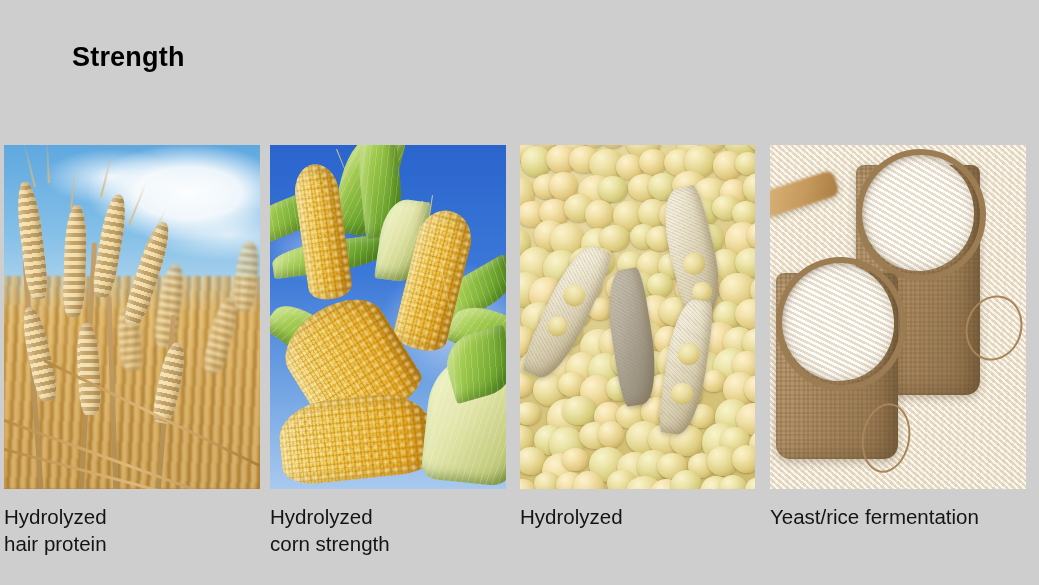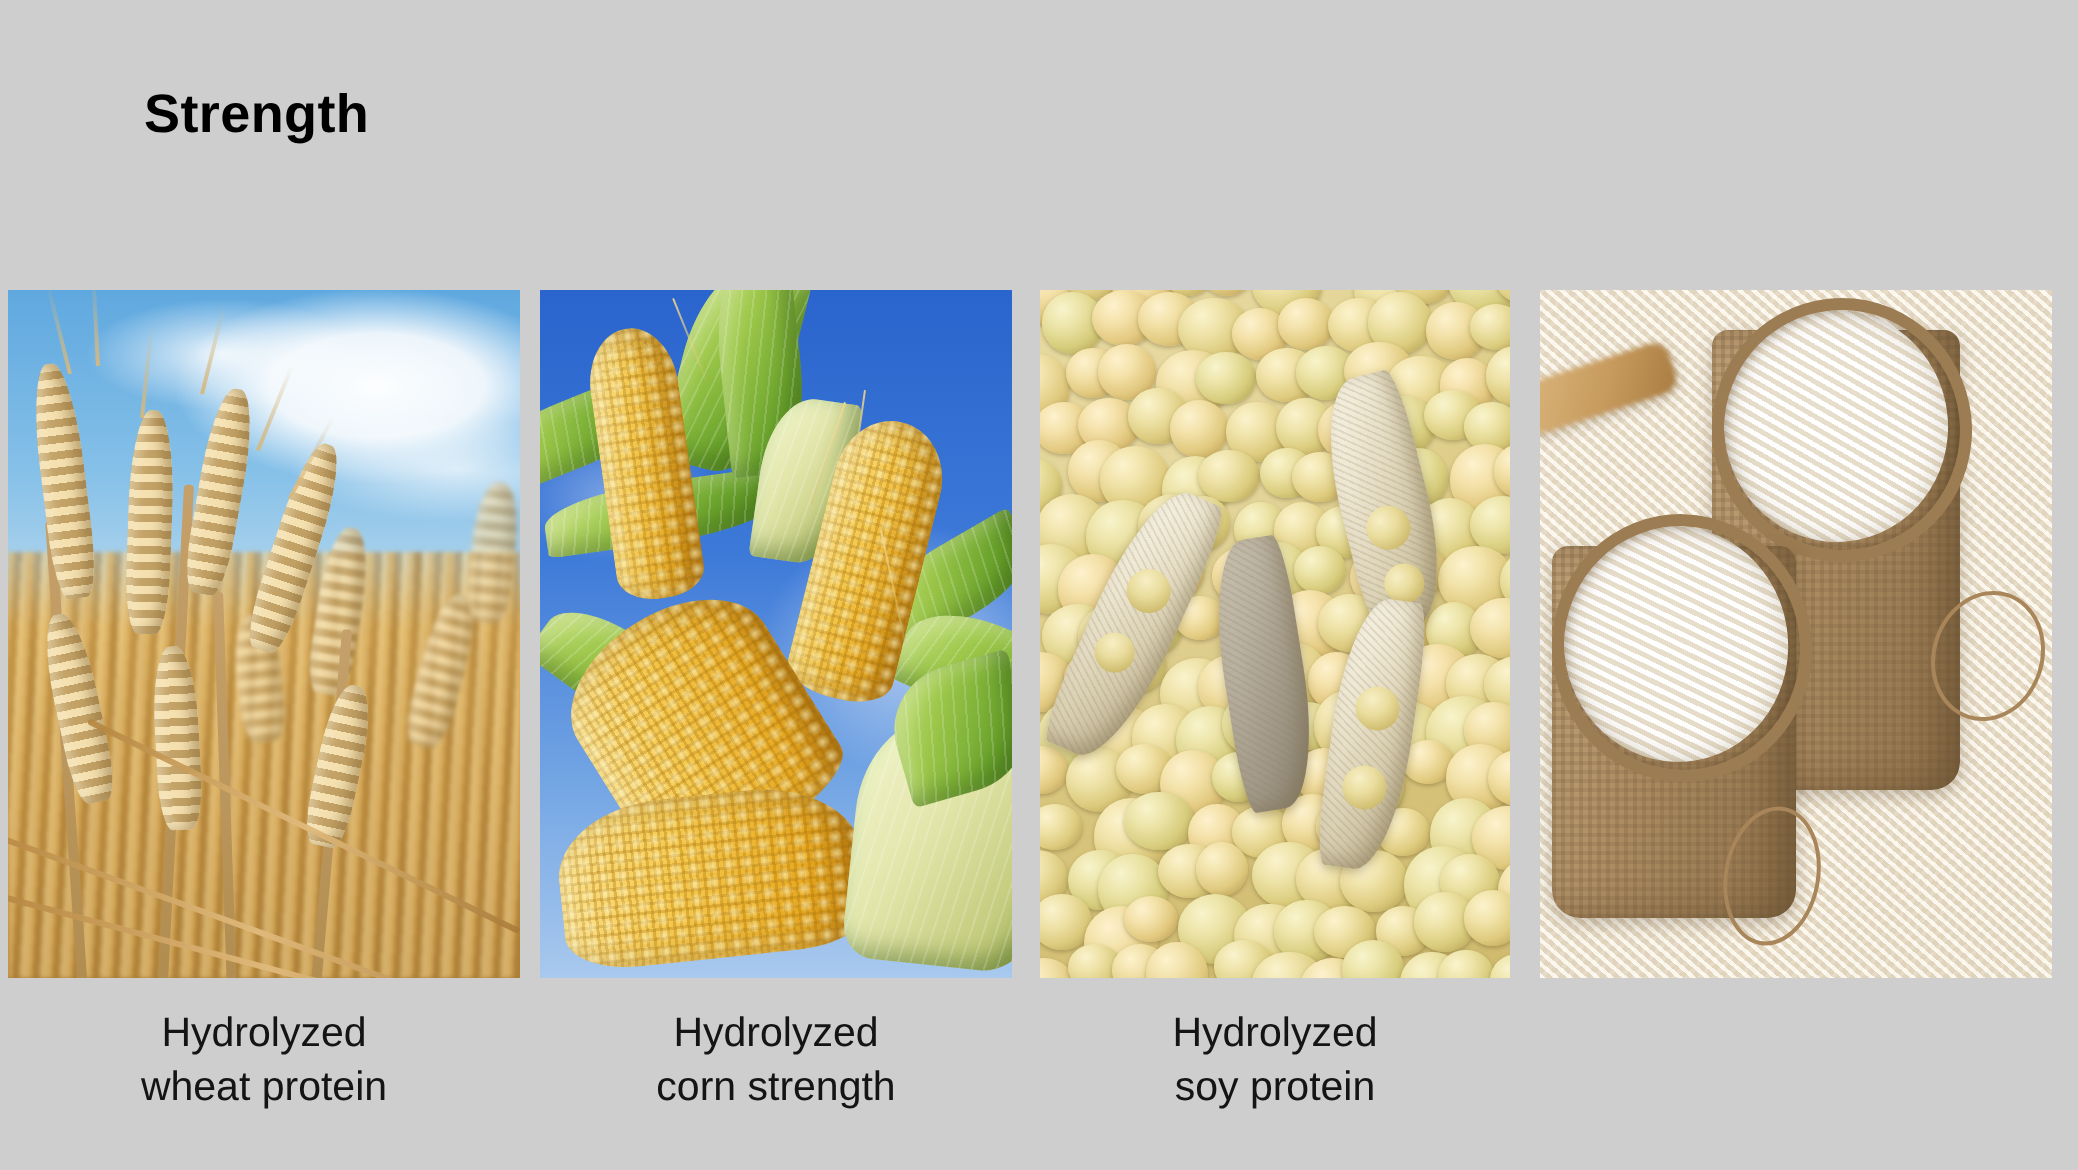--- a/index.html
+++ b/index.html
@@ -279,21 +279,20 @@
   .captions {
     position: absolute;
     left: 0;
     top: 503px;
     width: 1039px;
     height: 70px;
   }
   .caption {
     position: absolute;
     top: 0;
-    text-align: center;
     font-size: 20.5px;
     line-height: 27px;
     color: #141414;
   }
   .caption.p1 { left: 4px;   width: 256px; }
   .caption.p2 { left: 270px; width: 236px; }
   .caption.p3 { left: 520px; width: 235px; }
   .caption.p4 { left: 770px; width: 256px; }
   .cap-line { display: block; white-space: nowrap; }
 </style>
@@ -601,27 +600,27 @@
         <div class="twine" style="left:196px;top:150px;width:52px;height:62px;transform:rotate(18deg)"></div>
         <div class="twine" style="left:92px;top:258px;width:44px;height:66px;transform:rotate(10deg)"></div>
       </div>
     </div>
 
   </div>
 
   <div class="captions">
     <div class="caption p1">
       <span class="cap-line">Hydrolyzed</span>
-      <span class="cap-line">wheat protein</span>
+      <span class="cap-line">hair protein</span>
     </div>
     <div class="caption p2">
       <span class="cap-line">Hydrolyzed</span>
       <span class="cap-line">corn strength</span>
     </div>
     <div class="caption p3">
       <span class="cap-line">Hydrolyzed</span>
-      <span class="cap-line">soy protein</span>
     </div>
     <div class="caption p4">
+      <span class="cap-line">Yeast/rice fermentation</span>
     </div>
   </div>
 
 </div>
 
 </body></html>

